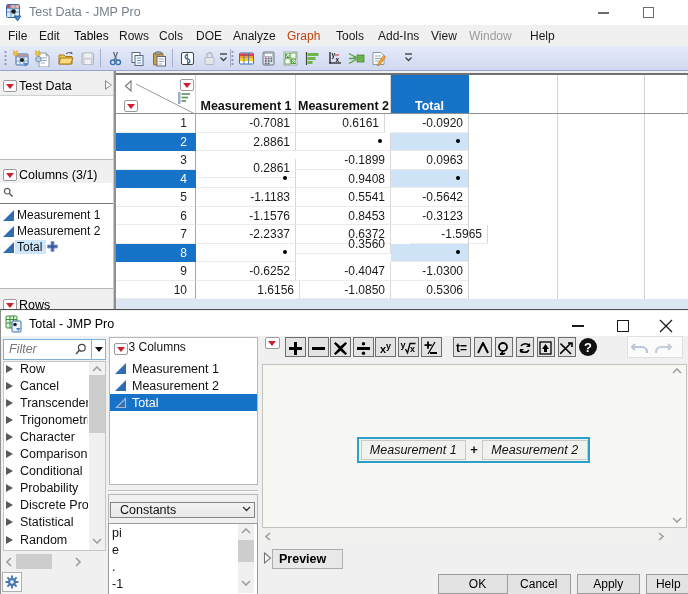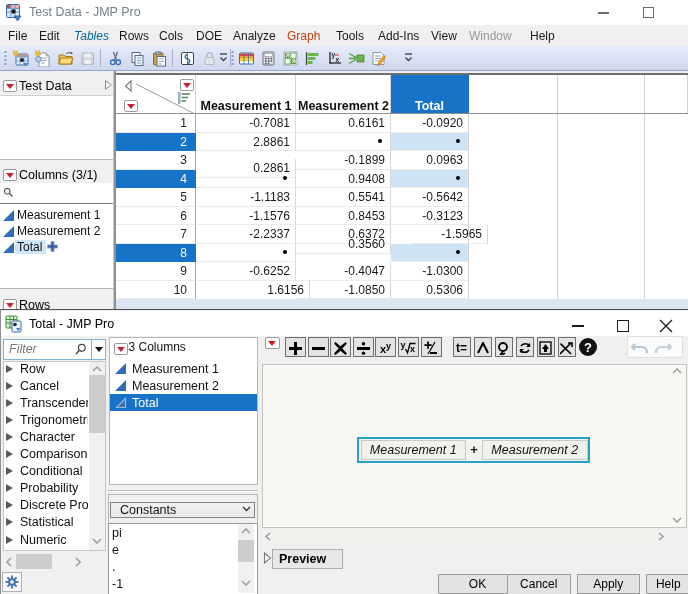--- a/index.html
+++ b/index.html
@@ -32,21 +32,21 @@
 <line x1="2" y1="9" x2="14" y2="9" stroke="#6f9cc8" stroke-width="1"></line>
 <circle cx="8.5" cy="8.5" r="2.2" fill="#1a1a1a"></circle>
 <path d="M9 13 L16 13 L12.5 18 Z" fill="#4a86c8" stroke="#2a5a94" stroke-width="0.8"></path>
 </svg>
 <div class="a" style="left:29px;top:5px;font-size:12.5px;color:#75808c;">Test Data - JMP Pro</div>
 <div class="a" style="left:598px;top:12px;width:11px;height:1.5px;background:#6b6b6b;"></div>
 <div class="a" style="left:643px;top:7px;width:9px;height:9px;border:1.2px solid #6b6b6b;"></div>
 <div class="a" style="left:0;top:25px;width:688px;height:21px;background:#f0f0f0;"></div>
 <div class="a" style="left:8px;top:29px;font-size:12px;color:#1a1a1a;">File</div>
 <div class="a" style="left:39px;top:29px;font-size:12px;color:#1a1a1a;">Edit</div>
-<div class="a" style="left:74px;top:29px;font-size:12px;color:#0369a1;font-style:italic;">Tables</div>
+<div class="a" style="left:74px;top:29px;font-size:12px;color:#000000;">Tables</div>
 <div class="a" style="left:119px;top:29px;font-size:12px;color:#1a1a1a;">Rows</div>
 <div class="a" style="left:159px;top:29px;font-size:12px;color:#1a1a1a;">Cols</div>
 <div class="a" style="left:196px;top:29px;font-size:12px;color:#1a1a1a;">DOE</div>
 <div class="a" style="left:233px;top:29px;font-size:12px;color:#1a1a1a;">Analyze</div>
 <div class="a" style="left:287px;top:29px;font-size:12px;color:#c2410c;">Graph</div>
 <div class="a" style="left:336px;top:29px;font-size:12px;color:#1a1a1a;">Tools</div>
 <div class="a" style="left:378px;top:29px;font-size:12px;color:#1a1a1a;">Add-Ins</div>
 <div class="a" style="left:431px;top:29px;font-size:12px;color:#1a1a1a;">View</div>
 <div class="a" style="left:469px;top:29px;font-size:12px;color:#9a9a9a;">Window</div>
 <div class="a" style="left:530px;top:29px;font-size:12px;color:#1a1a1a;">Help</div>
@@ -230,21 +230,21 @@
 <div class="rt" style="left:180px;top:79px;width:12px;height:10px;"></div>
 <div class="rt" style="left:124px;top:100px;width:12px;height:10px;"></div>
 <svg class="a" style="left:178px;top:92px" width="14" height="12" viewBox="0 0 14 12">
 <rect x="0" y="0" width="2.5" height="12" fill="#9ab0c8"></rect>
 <line x1="3.5" y1="2" x2="12" y2="2" stroke="#5d8f54" stroke-width="1.6"></line>
 <line x1="3.5" y1="5.5" x2="10" y2="5.5" stroke="#5d8f54" stroke-width="1.6"></line>
 <line x1="3.5" y1="9" x2="8" y2="9" stroke="#5d8f54" stroke-width="1.6"></line>
   </svg>
 <div class="cell" style="left:116px;top:114.0px;width:80px;height:18.5px;line-height:18.5px;padding-right:8px;color:#222;border-right:1px solid #a6a6a6;">1</div>
 <div class="cell" style="left:196px;top:114.0px;width:100px;height:18.5px;line-height:18.5px;">-0.7081</div>
-<div class="cell" style="left:296px;top:114.0px;width:95px;height:18.5px;line-height:18.5px;">0.6161</div>
+<div class="cell" style="left:290px;top:114.0px;width:95px;height:18.5px;line-height:18.5px;">0.6161</div>
 <div class="cell" style="left:391px;top:114.0px;width:78px;height:18.5px;line-height:18.5px;">-0.0920</div>
 <div class="cell" style="left:116px;top:132.5px;width:80px;height:18.5px;line-height:18.5px;padding-right:8px;background:#1673c8;color:#fff;border-right:1px solid #1673c8;border-bottom:1px solid #1673c8;">2</div>
 <div class="cell" style="left:196px;top:132.5px;width:100px;height:18.5px;line-height:18.5px;">2.8861</div>
 <div class="cell" style="left:296px;top:132.5px;width:95px;height:18.5px;line-height:18.5px;"><span class="dot"></span></div>
 <div class="cell" style="left:391px;top:132.5px;width:78px;height:18.5px;line-height:18.5px;background:#cfe3f7;"><span class="dot"></span></div>
 <div class="cell" style="left:116px;top:151.0px;width:80px;height:18.5px;line-height:18.5px;padding-right:8px;color:#222;border-right:1px solid #a6a6a6;">3</div>
 <div class="cell" style="left:196px;top:151.0px;width:100px;height:18.5px;line-height:18.5px;margin-top:8px;">0.2861</div>
 <div class="cell" style="left:296px;top:151.0px;width:95px;height:18.5px;line-height:18.5px;">-0.1899</div>
 <div class="cell" style="left:391px;top:151.0px;width:78px;height:18.5px;line-height:18.5px;">0.0963</div>
 <div class="cell" style="left:116px;top:169.5px;width:80px;height:18.5px;line-height:18.5px;padding-right:8px;background:#1673c8;color:#fff;border-right:1px solid #1673c8;border-bottom:1px solid #1673c8;">4</div>
@@ -265,21 +265,21 @@
 <div class="cell" style="left:410px;top:225.0px;width:78px;height:18.5px;line-height:18.5px;">-1.5965</div>
 <div class="cell" style="left:116px;top:243.5px;width:80px;height:18.5px;line-height:18.5px;padding-right:8px;background:#1673c8;color:#fff;border-right:1px solid #1673c8;border-bottom:1px solid #1673c8;">8</div>
 <div class="cell" style="left:196px;top:243.5px;width:100px;height:18.5px;line-height:18.5px;"><span class="dot"></span></div>
 <div class="cell" style="left:296px;top:235px;width:95px;height:18.5px;line-height:18.5px;">0.3560</div>
 <div class="cell" style="left:391px;top:243.5px;width:78px;height:18.5px;line-height:18.5px;background:#cfe3f7;"><span class="dot"></span></div>
 <div class="cell" style="left:116px;top:262.0px;width:80px;height:18.5px;line-height:18.5px;padding-right:8px;color:#222;border-right:1px solid #a6a6a6;">9</div>
 <div class="cell" style="left:196px;top:262.0px;width:100px;height:18.5px;line-height:18.5px;">-0.6252</div>
 <div class="cell" style="left:296px;top:262.0px;width:95px;height:18.5px;line-height:18.5px;">-0.4047</div>
 <div class="cell" style="left:391px;top:262.0px;width:78px;height:18.5px;line-height:18.5px;">-1.0300</div>
 <div class="cell" style="left:116px;top:280.5px;width:80px;height:18.5px;line-height:18.5px;padding-right:8px;color:#222;border-right:1px solid #a6a6a6;">10</div>
-<div class="cell" style="left:210px;top:280.5px;width:100px;height:35px;line-height:18.5px;">1.6156</div>
+<div class="cell" style="left:200px;top:280.5px;width:100px;height:35px;line-height:18.5px;">1.6156</div>
 <div class="cell" style="left:296px;top:280.5px;width:95px;height:18.5px;line-height:18.5px;">-1.0850</div>
 <div class="cell" style="left:391px;top:280.5px;width:78px;height:18.5px;line-height:18.5px;">0.5306</div>
 <div class="a" style="left:468px;top:114px;width:1px;height:185px;background:#d4d4d4;"></div>
 <div class="a" style="left:557px;top:114px;width:1px;height:185px;background:#d4d4d4;"></div>
 <div class="a" style="left:644px;top:114px;width:1px;height:185px;background:#d4d4d4;"></div>
 <div class="a" style="left:116px;top:299px;width:572px;height:10px;background:#dce6f3;"></div>
 <div class="a" style="left:0;top:309px;width:688px;height:285px;background:#f0f0f0;border-top:1.5px solid #4f4f4f;border-left:1px solid #8f8f8f;box-sizing:border-box;"></div>
 <div class="a" style="left:1px;top:311px;width:687px;height:25px;background:#ffffff;"></div>
 <svg class="a" style="left:5px;top:314px" width="18" height="19" viewBox="0 0 18 19">
 <rect x="1" y="2" width="11" height="12" rx="1" fill="#dff0dc" stroke="#3f8f3a"></rect>
@@ -321,21 +321,21 @@
 <div class="a" style="left:20px;top:447.0px;width:68px;height:17px;overflow:hidden;font-size:12.5px;color:#111;white-space:nowrap;">Comparison</div>
 <div class="a tri-r" style="left:5.5px;top:467.1px;"></div>
 <div class="a" style="left:20px;top:464.1px;width:68px;height:17px;overflow:hidden;font-size:12.5px;color:#111;white-space:nowrap;">Conditional</div>
 <div class="a tri-r" style="left:5.5px;top:484.20000000000005px;"></div>
 <div class="a" style="left:20px;top:481.20000000000005px;width:68px;height:17px;overflow:hidden;font-size:12.5px;color:#111;white-space:nowrap;">Probability</div>
 <div class="a tri-r" style="left:5.5px;top:501.3px;"></div>
 <div class="a" style="left:20px;top:498.3px;width:68px;height:17px;overflow:hidden;font-size:12.5px;color:#111;white-space:nowrap;">Discrete Probability</div>
 <div class="a tri-r" style="left:5.5px;top:518.4px;"></div>
 <div class="a" style="left:20px;top:515.4px;width:68px;height:17px;overflow:hidden;font-size:12.5px;color:#111;white-space:nowrap;">Statistical</div>
 <div class="a tri-r" style="left:5.5px;top:535.5px;"></div>
-<div class="a" style="left:20px;top:532.5px;width:68px;height:17px;overflow:hidden;font-size:12.5px;color:#111;white-space:nowrap;">Numeric</div>
+<div class="a" style="left:20px;top:532.5px;width:68px;height:17px;overflow:hidden;font-size:12.5px;color:#111;white-space:nowrap;">Random</div>
 <div class="a" style="left:89px;top:362px;width:16px;height:188px;background:#f0f0f0;"></div>
 <svg class="a" style="left:92px;top:366px" width="10" height="6" viewBox="0 0 10 6">
     <path class="chev" d="M1 5 L5 1 L9 5" stroke="#606060"></path>
   </svg>
 <svg class="a" style="left:92px;top:538px" width="10" height="6" viewBox="0 0 10 6">
     <path class="chev" d="M1 1 L5 5 L9 1" stroke="#606060"></path>
   </svg>
 <div class="a" style="left:89px;top:375px;width:16px;height:58px;background:#cdcdcd;"></div>
 <div class="a" style="left:3px;top:554px;width:84px;height:15px;background:#f0f0f0;"></div>
 <svg class="a" style="left:6px;top:557px" width="6" height="10" viewBox="0 0 6 10">

